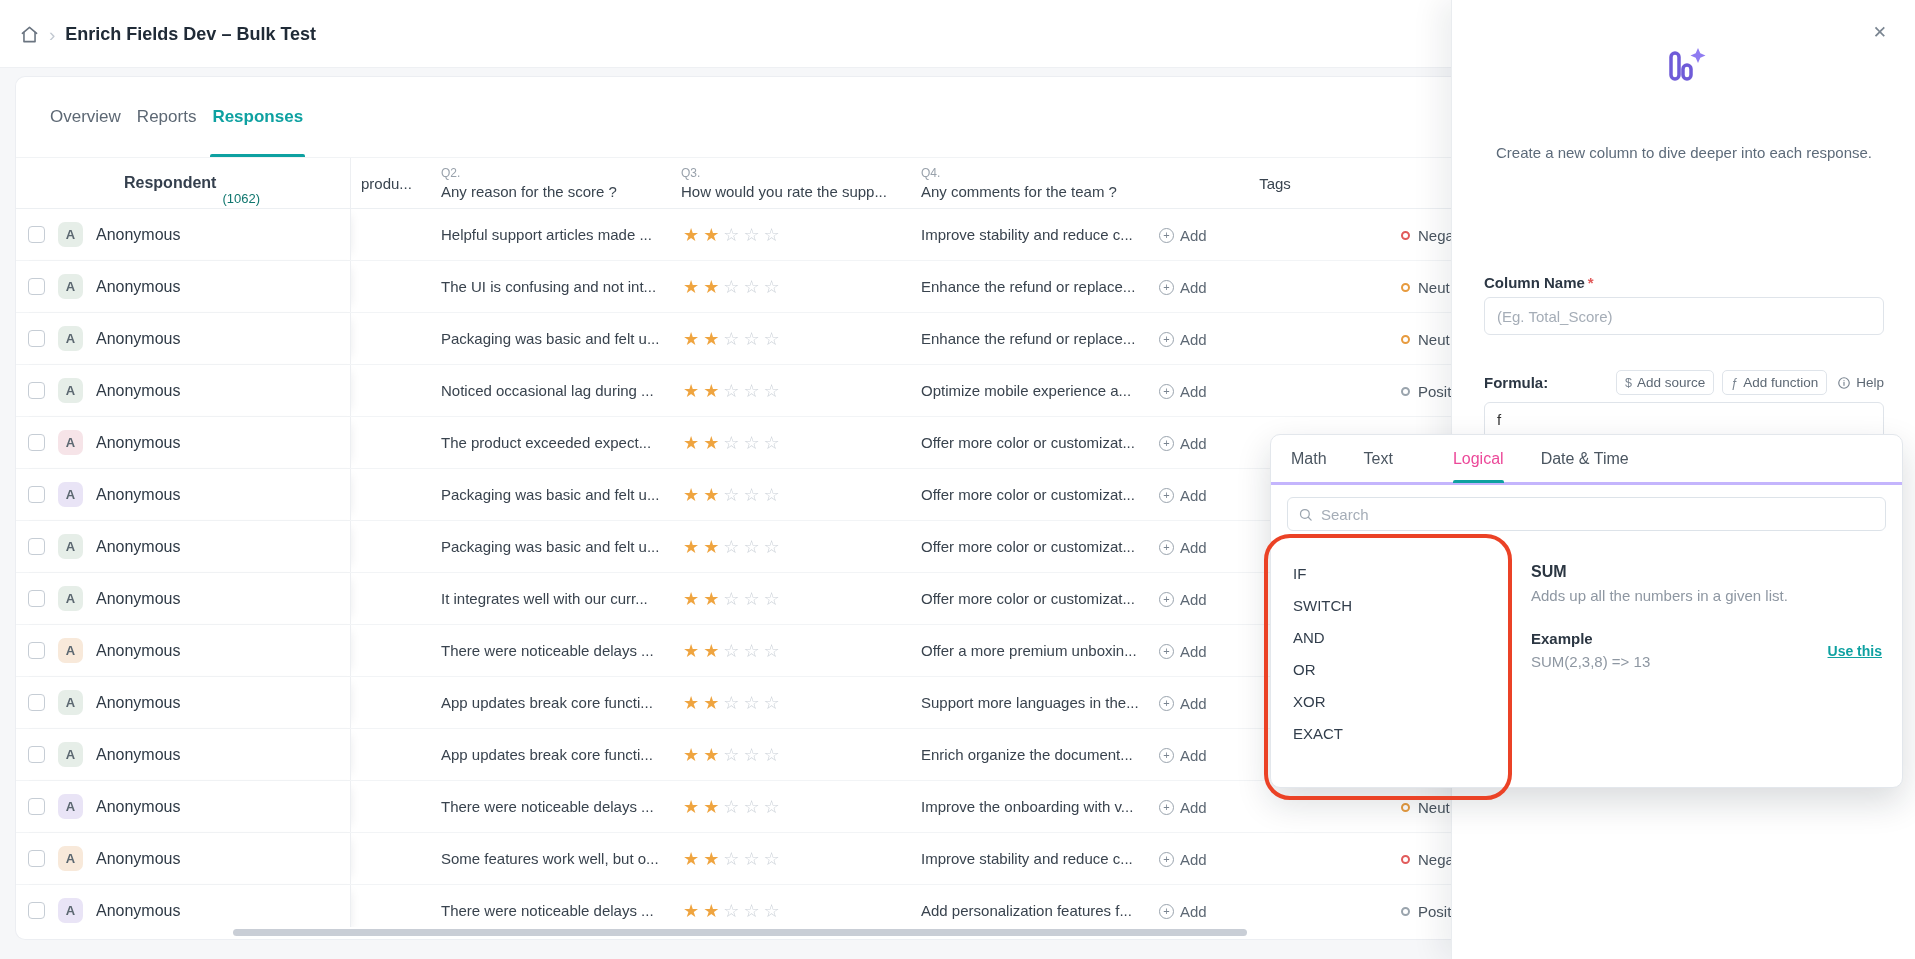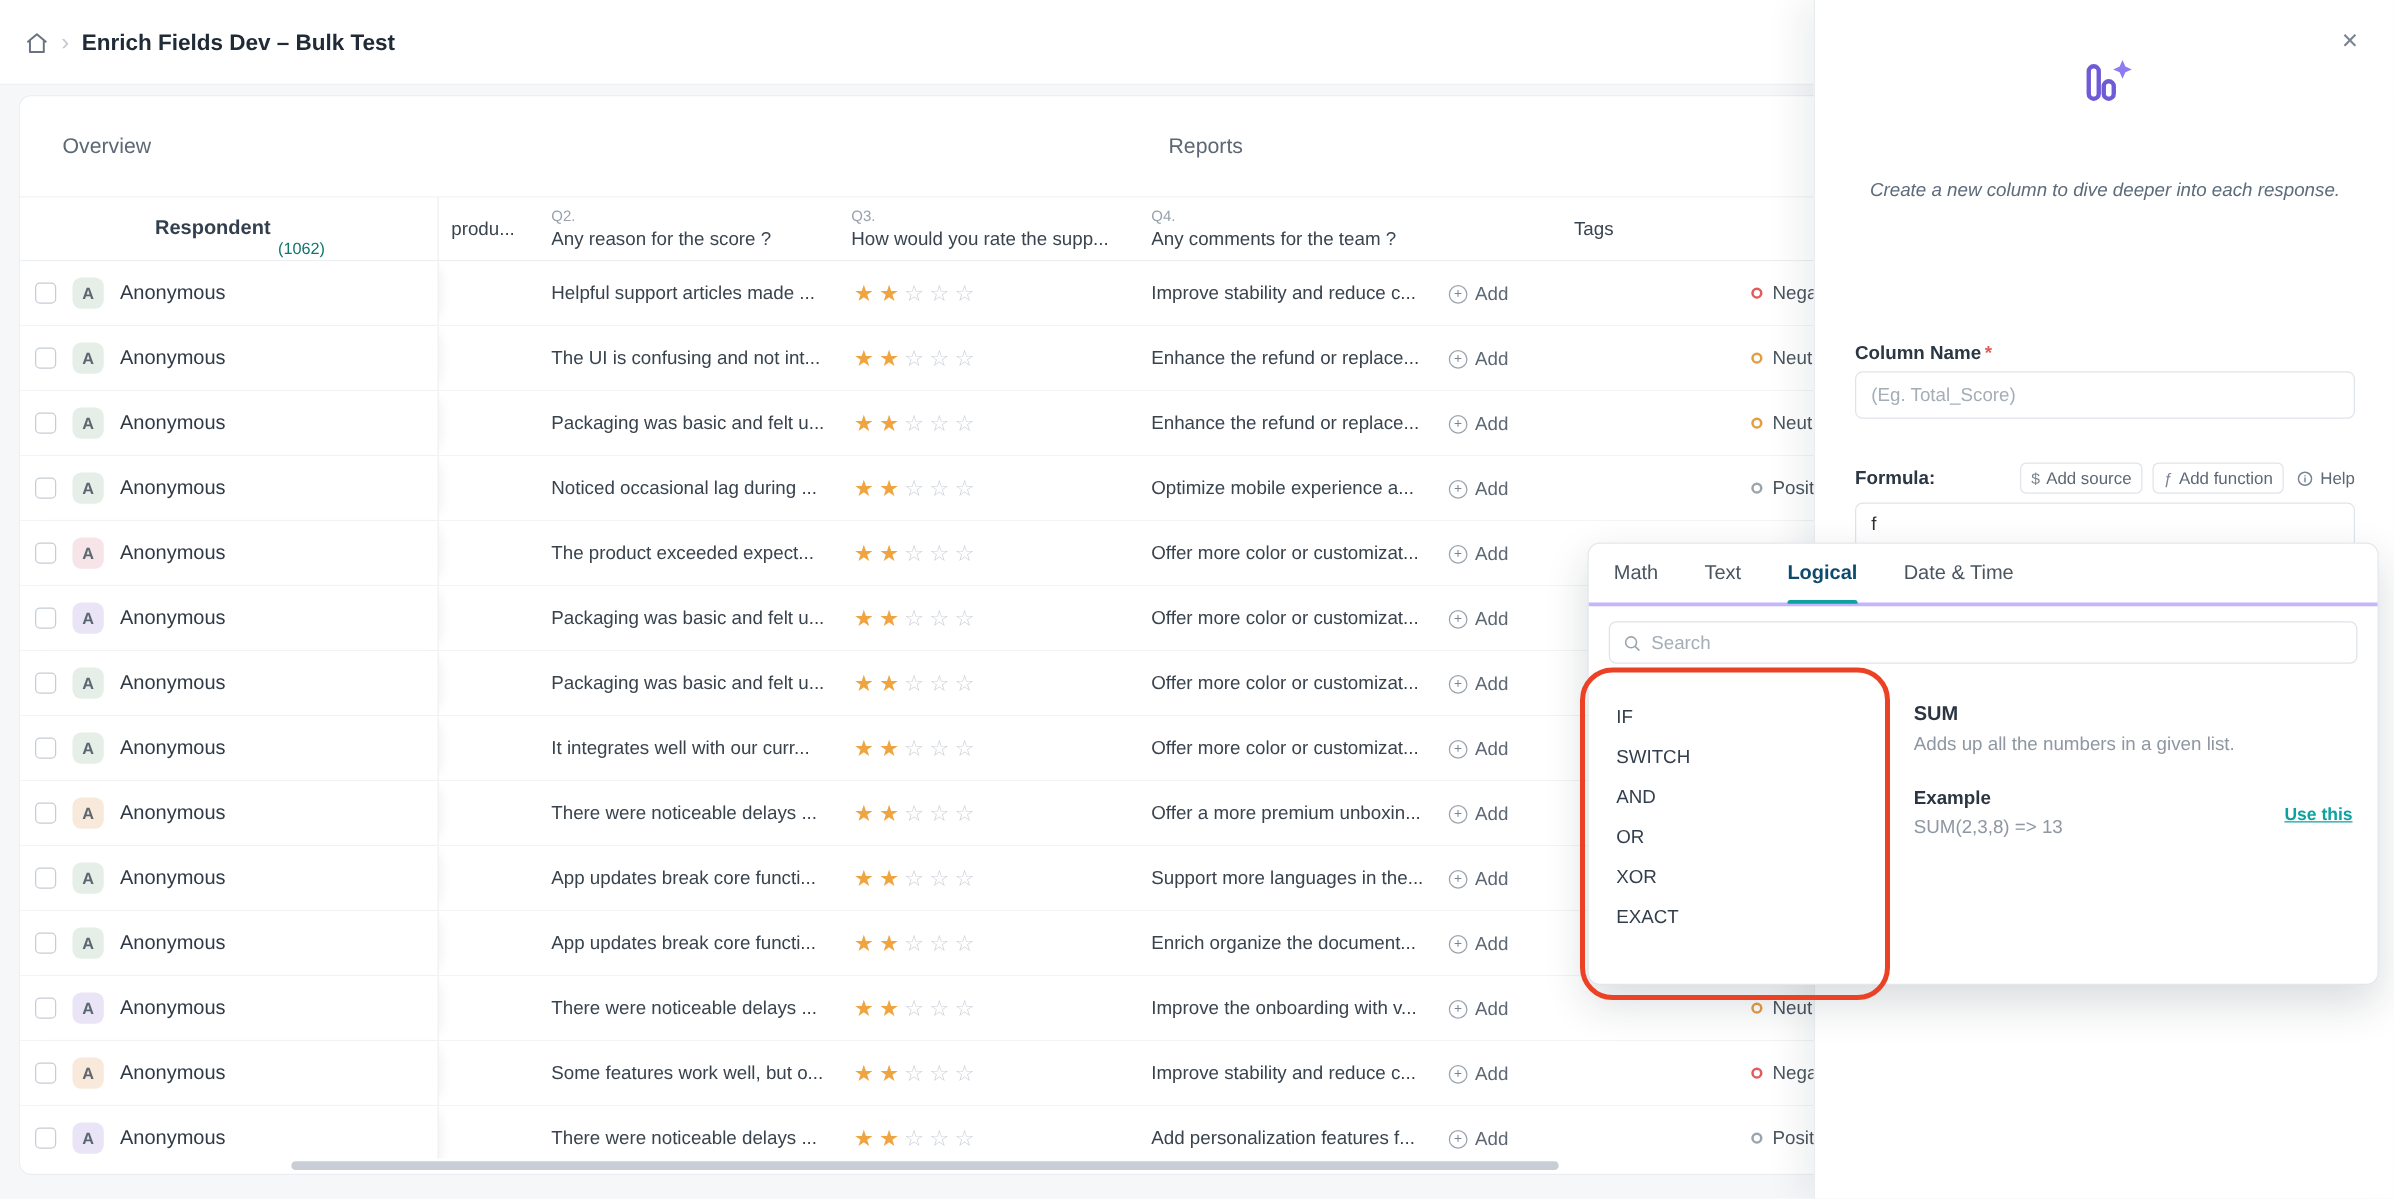--- a/index.html
+++ b/index.html
@@ -12,21 +12,21 @@
   .crumbs{position:absolute;left:20px;top:0;height:68px;display:flex;align-items:center;gap:10px;}
   .home{display:flex;align-items:center;cursor:pointer;}
   .chev{color:#c2c9d1;font-size:19px;line-height:1;}
   .crumb-title{font-size:18px;font-weight:700;color:#202b37;}
   .topnav{position:absolute;left:50%;top:0;transform:translateX(-50%);height:68px;display:flex;align-items:center;gap:46px;}
   .tn{font-size:17px;color:#8d97a3;font-weight:500;cursor:pointer;white-space:nowrap;}
   .tn.active{color:#1f2a36;font-weight:700;}
 
   
   .card{position:absolute;left:15px;top:76px;right:0;bottom:19px;background:#fff;border:1px solid #eceef2;border-right:none;border-radius:10px 0 0 10px;z-index:1;overflow:hidden;}
-  .ctabs{position:absolute;top:0;left:0;right:16px;height:80px;display:flex;align-items:stretch;padding-left:34px;gap:40px;justify-content:space-between;}
+  .ctabs{position:absolute;top:0;left:0;right:16px;height:80px;display:flex;align-items:stretch;padding-left:34px;gap:16px;}
   .ctab{display:flex;align-items:center;font-size:17px;color:#5d6874;font-weight:500;cursor:pointer;position:relative;}
   .ctab.active{color:#0ea1a1;font-weight:700;}
   .ctab.active::after{content:"";position:absolute;left:-2px;right:-2px;bottom:0;height:3px;background:#0ea1a1;border-radius:2px 2px 0 0;}
 
   .thead{position:absolute;top:80px;left:0;right:0;height:52px;display:flex;border-top:1px solid #f1f3f5;border-bottom:1px solid #eceff2;background:#fff;}
   .hc{display:flex;flex-direction:column;justify-content:center;padding-left:10px;overflow:hidden;}
   .hc-resp{width:335px;flex-direction:row;align-items:center;gap:6px;padding-left:18px;border-right:1px solid #edeff2;}
   .hresp{font-size:16px;font-weight:600;color:#343f4d;}
   .hcount{font-size:13px;color:#0f766e;margin-top:31px;}
   .hc-q1{width:80px;}
@@ -58,21 +58,21 @@
   .col-test{flex:1;padding-left:10px;white-space:nowrap;overflow:hidden;}
   .sent{display:inline-flex;align-items:center;gap:8px;font-size:15px;color:#4a5560;}
   .ring{width:9px;height:9px;border-radius:50%;border:2px solid #999;flex:none;}
   .hscroll{position:absolute;left:217px;bottom:3px;width:1014px;height:7px;background:#c9ced6;border-radius:4px;cursor:pointer;z-index:3;}
 
   
   .panel{position:absolute;top:0;left:1451px;width:464px;height:959px;background:#fff;border-left:1px solid #e9ecef;box-shadow:-12px 0 28px rgba(20,30,45,.07);z-index:10;}
   .close{position:absolute;top:22px;right:28px;background:none;border:none;font-size:17px;color:#7a8591;cursor:pointer;font-family:inherit;}
   .logo{position:absolute;top:46px;left:50%;transform:translateX(-50%);}
   .ptitle{position:absolute;top:108px;left:0;width:100%;text-align:center;font-size:22px;font-weight:700;color:#1d2834;}
-  .psub{position:absolute;top:144px;left:12px;width:440px;text-align:center;font-size:15px;color:#5d6b7a;font-style:italic;}
+  .psub{position:absolute;top:144px;left:12px;width:440px;text-align:center;font-size:15px;color:#5d6b7a;}
   .learn{position:absolute;top:168px;left:0;width:100%;text-align:center;font-size:15px;font-weight:600;color:#0ea1a1;cursor:pointer;text-decoration:none;display:block;}
   .ptabs{position:absolute;top:204px;left:0;width:100%;display:flex;justify-content:center;gap:46px;border-bottom:1px solid #f1f3f5;}
   .ptab{display:flex;align-items:center;gap:7px;font-size:16px;color:#6a7480;font-weight:600;padding:6px 2px 14px;cursor:pointer;position:relative;}
   .ptab.active{color:#222d39;}
   .ptab.active::after{content:"";position:absolute;left:-4px;right:-4px;bottom:-1px;height:3px;background:#2a3542;border-radius:2px;}
   .fx{font-family:"DejaVu Serif",serif;font-style:italic;font-size:15px;color:#2a3542;}
   .fieldlabel{position:absolute;top:274px;left:32px;font-size:15px;font-weight:600;color:#2c3744;}
   .req{color:#e15b5b;margin-left:3px;}
   .cninput{position:absolute;top:297px;left:32px;width:400px;height:38px;border:1px solid #dfe4ea;border-radius:6px;padding:0 12px;font-size:15px;color:#333;font-family:inherit;outline:none;}
   .cninput::placeholder{color:#a5adb7;}
@@ -80,21 +80,21 @@
   .flabel{font-size:15px;font-weight:700;color:#2c3744;margin-right:auto;}
   .chip{display:inline-flex;align-items:center;gap:5px;border:1px solid #dfe4ea;border-radius:5px;padding:4px 8px;font-size:13.5px;color:#5d6874;margin-left:8px;cursor:pointer;background:#fff;white-space:nowrap;}
   .chip .ic{font-size:12.5px;color:#7a8591;}
   .helpbtn{display:inline-flex;align-items:center;gap:5px;font-size:13.5px;color:#5d6874;margin-left:10px;cursor:pointer;white-space:nowrap;}
   .formula{position:absolute;top:402px;left:32px;width:400px;height:130px;border:1px solid #dfe4ea;border-radius:6px;padding:8px 12px;font-size:15px;font-family:inherit;color:#333;resize:none;outline:none;}
 
   
   .picker{position:absolute;left:1270px;top:434px;width:633px;height:354px;background:#fff;border:1px solid #e3e7ec;border-radius:10px;box-shadow:0 14px 34px rgba(20,30,45,.16);z-index:20;}
   .picker-tabs{display:flex;align-items:stretch;gap:37px;padding:0 20px;height:50px;border-bottom:3px solid #c4b5fd;}
   .pktab{display:flex;align-items:center;font-size:16px;color:#4a5560;font-weight:500;position:relative;cursor:pointer;white-space:nowrap;}
-  .pktab.active{color:#0c4a6e;font-weight:700;}
+  .pktab.active{color:#ec4899;font-weight:400;margin-left:23px;}
   .pktab.active::after{content:"";position:absolute;left:0;right:0;bottom:-1px;height:3px;background:#0ea1a1;border-radius:2px 2px 0 0;}
   .psearch{position:absolute;top:62px;left:16px;right:16px;height:34px;border:1px solid #dde3e9;border-radius:6px;display:flex;align-items:center;gap:8px;padding:0 10px;background:#fff;}
   .psearch input{border:none;outline:none;font-size:15px;color:#333;flex:1;font-family:inherit;background:transparent;}
   .psearch input::placeholder{color:#a5adb7;}
   .plist{position:absolute;top:112px;left:0;width:250px;bottom:0;padding:10px 0 0 22px;}
   .fn{height:32px;display:flex;align-items:center;font-size:15px;color:#323e4c;cursor:pointer;}
   .pdetail{position:absolute;top:112px;left:260px;right:20px;bottom:0;padding-top:16px;}
   .dname{font-size:16px;font-weight:700;color:#2b3642;}
   .ddesc{font-size:15px;color:#8e97a2;margin-top:6px;}
   .dexl{font-size:15px;font-weight:700;color:#2b3642;margin-top:26px;}

